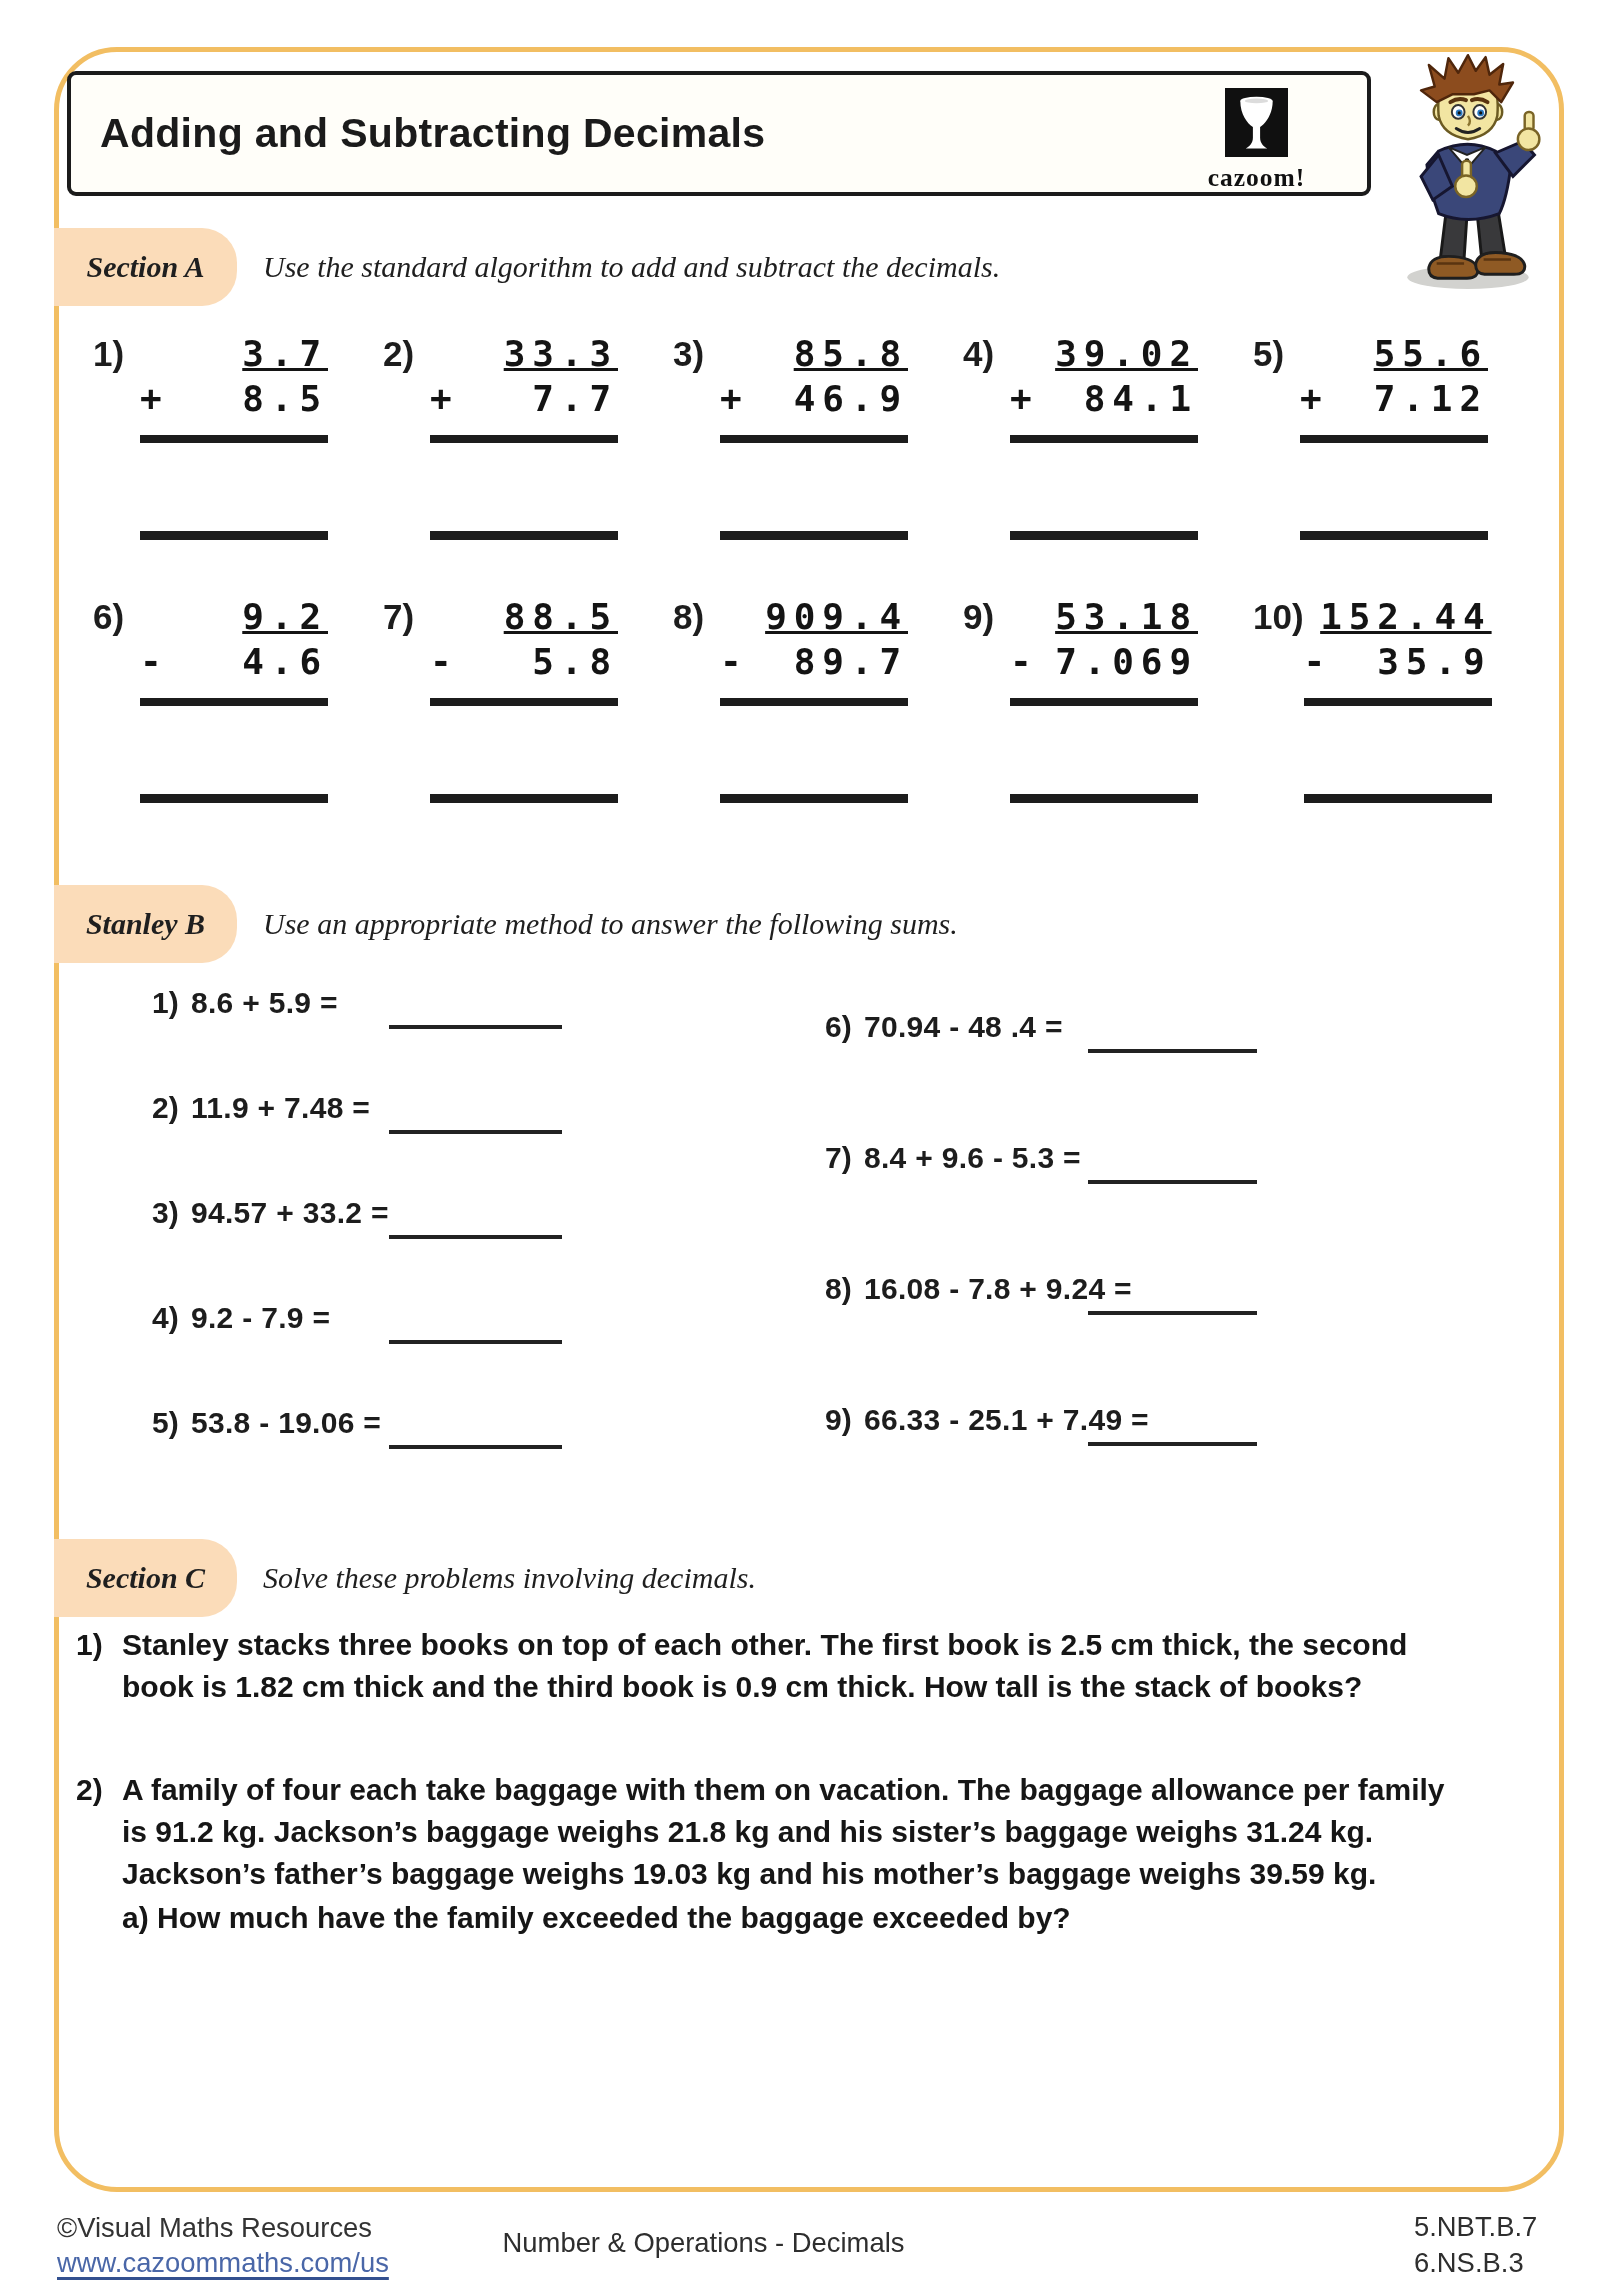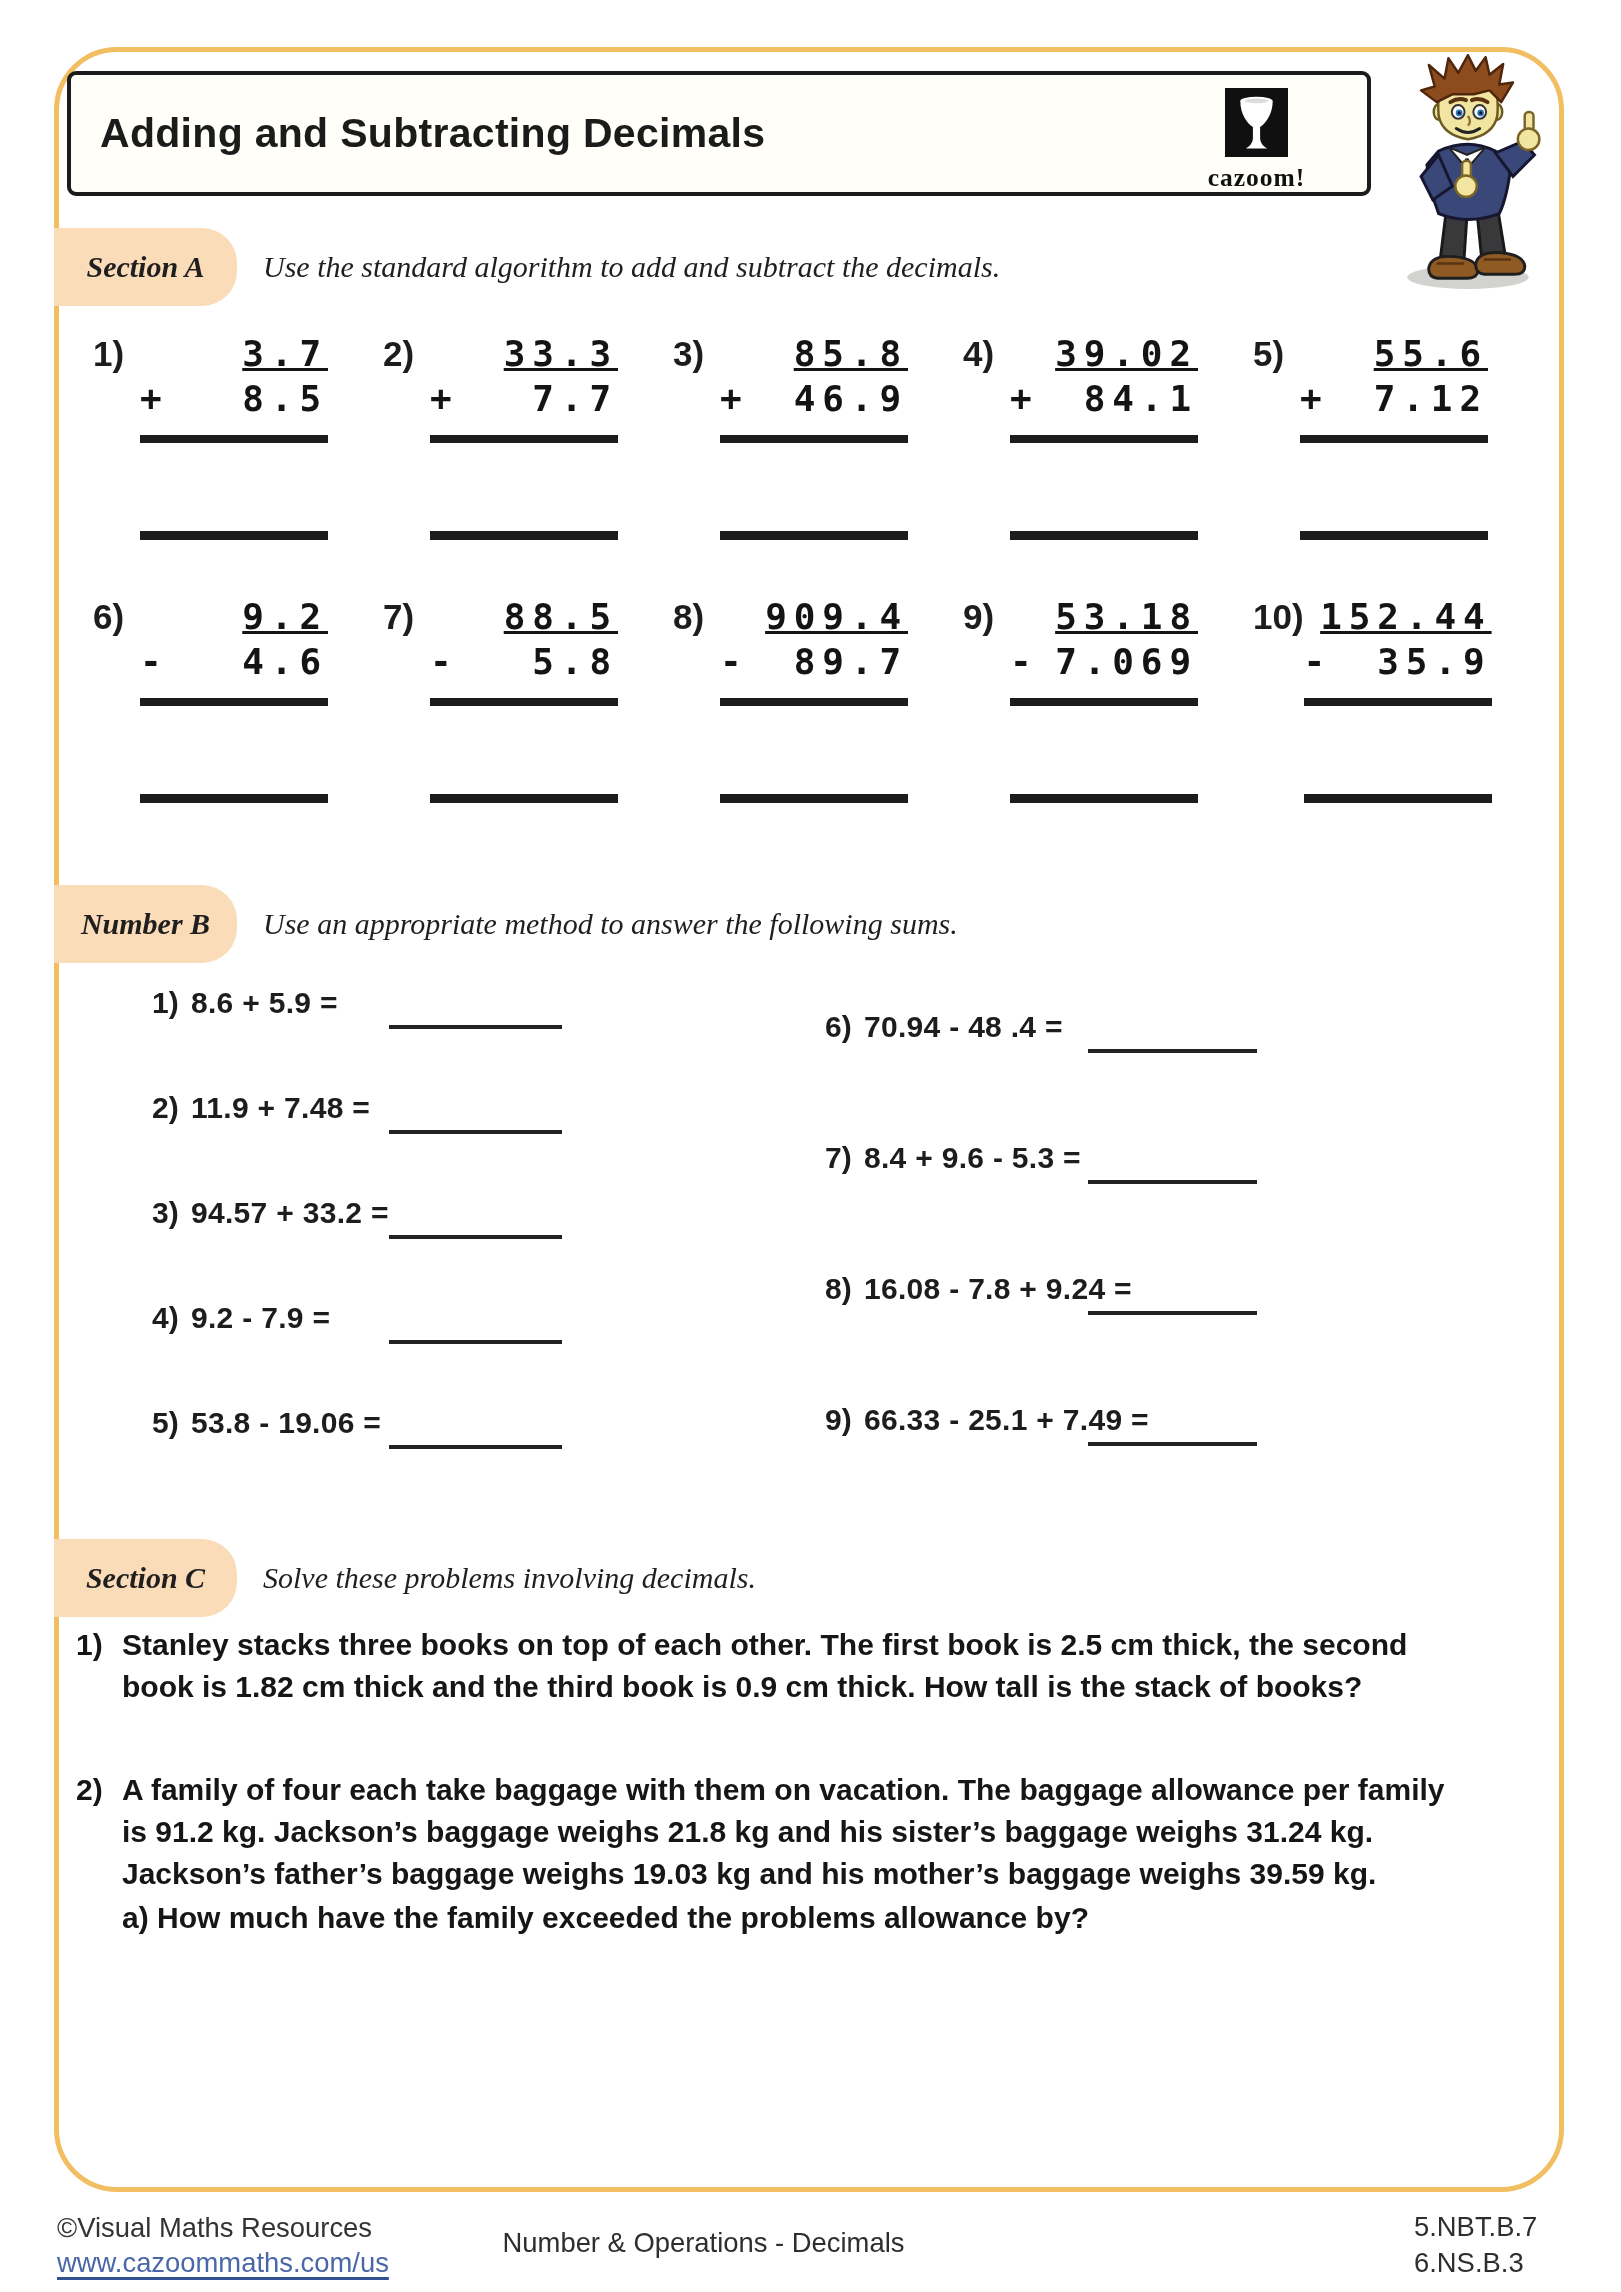--- a/index.html
+++ b/index.html
@@ -262,21 +262,21 @@
       <div class="p-op-row">
           <span>-</span>
           <span class="p-bottom">35.9</span>
         </div>
       <div class="workline"></div>
       <div class="ansline"></div>
     </div>
   </div>
 </div>
 
-<div class="sec-label" style="top:885px">Number B</div>
+<div class="sec-label" style="top:885px">Stanley B</div>
 <div class="sec-instr" style="top:885px">Use an appropriate method to answer the following sums.</div>
 
 <div class="b-col b-colL">
   <div class="b-item">
     <span class="b-num">1)</span>
     <span class="b-expr">8.6 + 5.9 =</span>
     <span class="b-line"></span>
   </div>
   <div class="b-item">
     <span class="b-num">2)</span>
@@ -328,21 +328,21 @@
 
 <div class="c-wrap">
   <div class="c-item">
     <div class="c-num">1)</div>
     <div class="c-text">Stanley stacks three books on top of each other. The first book is 2.5 cm thick, the second book is 1.82 cm thick and the third book is 0.9 cm thick. How tall is the stack of books?</div>
   </div>
   <div class="c-item">
     <div class="c-num">2)</div>
     <div class="c-text">
       <div>A family of four each take baggage with them on vacation. The baggage allowance per family is 91.2 kg. Jackson’s baggage weighs 21.8 kg and his sister’s baggage weighs 31.24 kg. Jackson’s father’s baggage weighs 19.03 kg and his mother’s baggage weighs 39.59 kg.</div>
-      <div class="c-part-a">a) How much have the family exceeded the problems allowance by?</div>
+      <div class="c-part-a">a) How much have the family exceeded the baggage exceeded by?</div>
     </div>
   </div>
 </div>
 
 <div class="f-left">
   <div>©Visual Maths Resources</div>
   <a class="f-url" href="#">www.cazoommaths.com/us</a>
 </div>
 <div class="f-center">Number &amp; Operations - Decimals</div>
 <div class="f-right">

